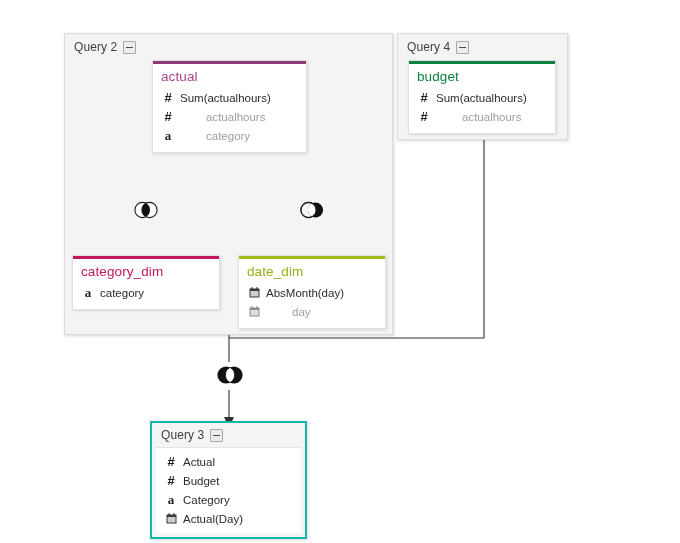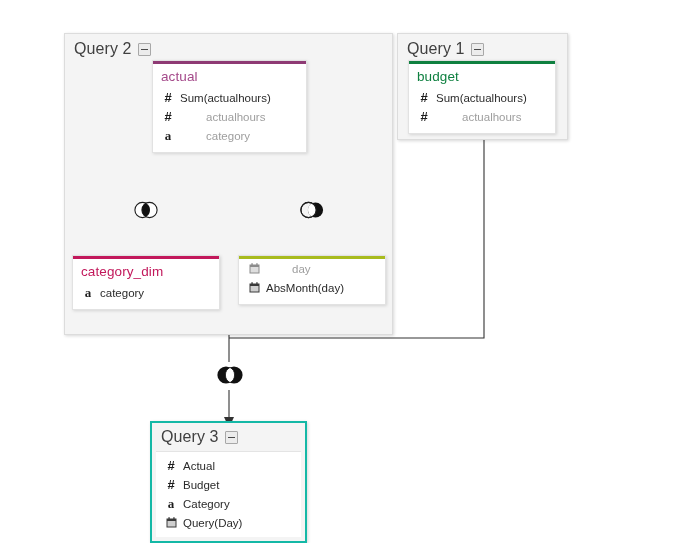--- a/index.html
+++ b/index.html
@@ -42,21 +42,21 @@
   }
   .query-panel-header {
     position: absolute;
     top: 6px;
     left: 9px;
     display: flex;
     align-items: center;
     gap: 6px;
   }
   .query-label {
-    font-size: 16px;
+    font-size: 12px;
     color: #404040;
     letter-spacing: 0.1px;
     white-space: nowrap;
   }
   .collapse-btn {
     width: 13px;
     height: 13px;
     border: 1px solid #a8a8a8;
     background: #ececec;
     border-radius: 1px;
@@ -185,21 +185,21 @@
     <div class="query-panel-header">
       <span class="query-label">Query 2</span>
       <span class="collapse-btn">
         <span class="minus"></span>
       </span>
     </div>
   </div>
 
   <div class="query-panel" style="left:397px; top:33px; width:171px; height:107px;">
     <div class="query-panel-header">
-      <span class="query-label">Query 1</span>
+      <span class="query-label">Query 4</span>
       <span class="collapse-btn">
         <span class="minus"></span>
       </span>
     </div>
   </div>
 
   <div class="node" style="left:152px; top:60px; width:155px;">
     <div class="node-accent" style="background:#8e3a74"></div>
     <div class="node-title" style="color:#a4498a">actual</div>
     <div class="node-fields">
@@ -239,76 +239,77 @@
     <div class="node-fields">
       <div class="field-row">
         <span class="ficon alpha">a</span>
         <span class="field-label used">category</span>
       </div>
     </div>
   </div>
 
   <div class="node" style="left:238px; top:255px; width:148px;">
     <div class="node-accent" style="background:#a8bb1e"></div>
+    <div class="node-title" style="color:#9aae12">date_dim</div>
     <div class="node-fields">
+      <div class="field-row">
+        <span class="ficon cal">
+          <svg width="11" height="11" viewBox="0 0 11 11">
+            <rect x="0.5" y="1.5" width="10" height="9" fill="#3a3a3a"></rect>
+            <rect x="1.5" y="4" width="8" height="5.5" fill="#cfcfcf"></rect>
+            <rect x="2.4" y="0.2" width="1.3" height="2.2" fill="#3a3a3a"></rect>
+            <rect x="7.3" y="0.2" width="1.3" height="2.2" fill="#3a3a3a"></rect>
+          </svg>
+        </span>
+        <span class="field-label used">AbsMonth(day)</span>
+      </div>
       <div class="field-row">
         <span class="ficon cal">
           <svg width="11" height="11" viewBox="0 0 11 11">
             <rect x="0.5" y="1.5" width="10" height="9" fill="#8c8c8c"></rect>
             <rect x="1.5" y="4" width="8" height="5.5" fill="#dedede"></rect>
             <rect x="2.4" y="0.2" width="1.3" height="2.2" fill="#8c8c8c"></rect>
             <rect x="7.3" y="0.2" width="1.3" height="2.2" fill="#8c8c8c"></rect>
           </svg>
         </span>
         <span class="field-label unused">day</span>
       </div>
+    </div>
+  </div>
+
+  <div class="qnode" style="left:150px; top:421px; width:157px;">
+    <div class="qnode-head">
+      <span class="query-label">Query 3</span>
+      <span class="collapse-btn">
+        <span class="minus"></span>
+      </span>
+    </div>
+    <div class="qnode-body">
+      <div class="field-row">
+        <span class="ficon hash">#</span>
+        <span class="field-label used">Actual</span>
+      </div>
+      <div class="field-row">
+        <span class="ficon hash">#</span>
+        <span class="field-label used">Budget</span>
+      </div>
+      <div class="field-row">
+        <span class="ficon alpha">a</span>
+        <span class="field-label used">Category</span>
+      </div>
       <div class="field-row">
         <span class="ficon cal">
           <svg width="11" height="11" viewBox="0 0 11 11">
             <rect x="0.5" y="1.5" width="10" height="9" fill="#3a3a3a"></rect>
             <rect x="1.5" y="4" width="8" height="5.5" fill="#cfcfcf"></rect>
             <rect x="2.4" y="0.2" width="1.3" height="2.2" fill="#3a3a3a"></rect>
             <rect x="7.3" y="0.2" width="1.3" height="2.2" fill="#3a3a3a"></rect>
           </svg>
         </span>
-        <span class="field-label used">AbsMonth(day)</span>
-      </div>
-    </div>
-  </div>
-
-  <div class="qnode" style="left:150px; top:421px; width:157px;">
-    <div class="qnode-head">
-      <span class="query-label">Query 3</span>
-      <span class="collapse-btn">
-        <span class="minus"></span>
-      </span>
-    </div>
-    <div class="qnode-body">
-      <div class="field-row">
-        <span class="ficon hash">#</span>
-        <span class="field-label used">Actual</span>
-      </div>
-      <div class="field-row">
-        <span class="ficon hash">#</span>
-        <span class="field-label used">Budget</span>
-      </div>
-      <div class="field-row">
-        <span class="ficon alpha">a</span>
-        <span class="field-label used">Category</span>
-      </div>
-      <div class="field-row">
-        <span class="ficon cal">
-          <svg width="11" height="11" viewBox="0 0 11 11">
-            <rect x="0.5" y="1.5" width="10" height="9" fill="#3a3a3a"></rect>
-            <rect x="1.5" y="4" width="8" height="5.5" fill="#cfcfcf"></rect>
-            <rect x="2.4" y="0.2" width="1.3" height="2.2" fill="#3a3a3a"></rect>
-            <rect x="7.3" y="0.2" width="1.3" height="2.2" fill="#3a3a3a"></rect>
-          </svg>
-        </span>
-        <span class="field-label used">Query(Day)</span>
+        <span class="field-label used">Actual(Day)</span>
       </div>
     </div>
   </div>
 
   <div class="join-icon" style="left:133px; top:201px;">
     <svg width="26" height="18" viewBox="0 0 26 18">
       <circle cx="9.5" cy="9" r="7.6" fill="#ffffff" stroke="#1d1d1d" stroke-width="1.1"></circle>
       <circle cx="16.5" cy="9" r="7.6" fill="#ffffff" stroke="#1d1d1d" stroke-width="1.1"></circle>
       <path d="M13,2.3 A7.6,7.6 0 0 1 13,15.7 A7.6,7.6 0 0 1 13,2.3 Z" fill="#111111"></path>
     </svg>

